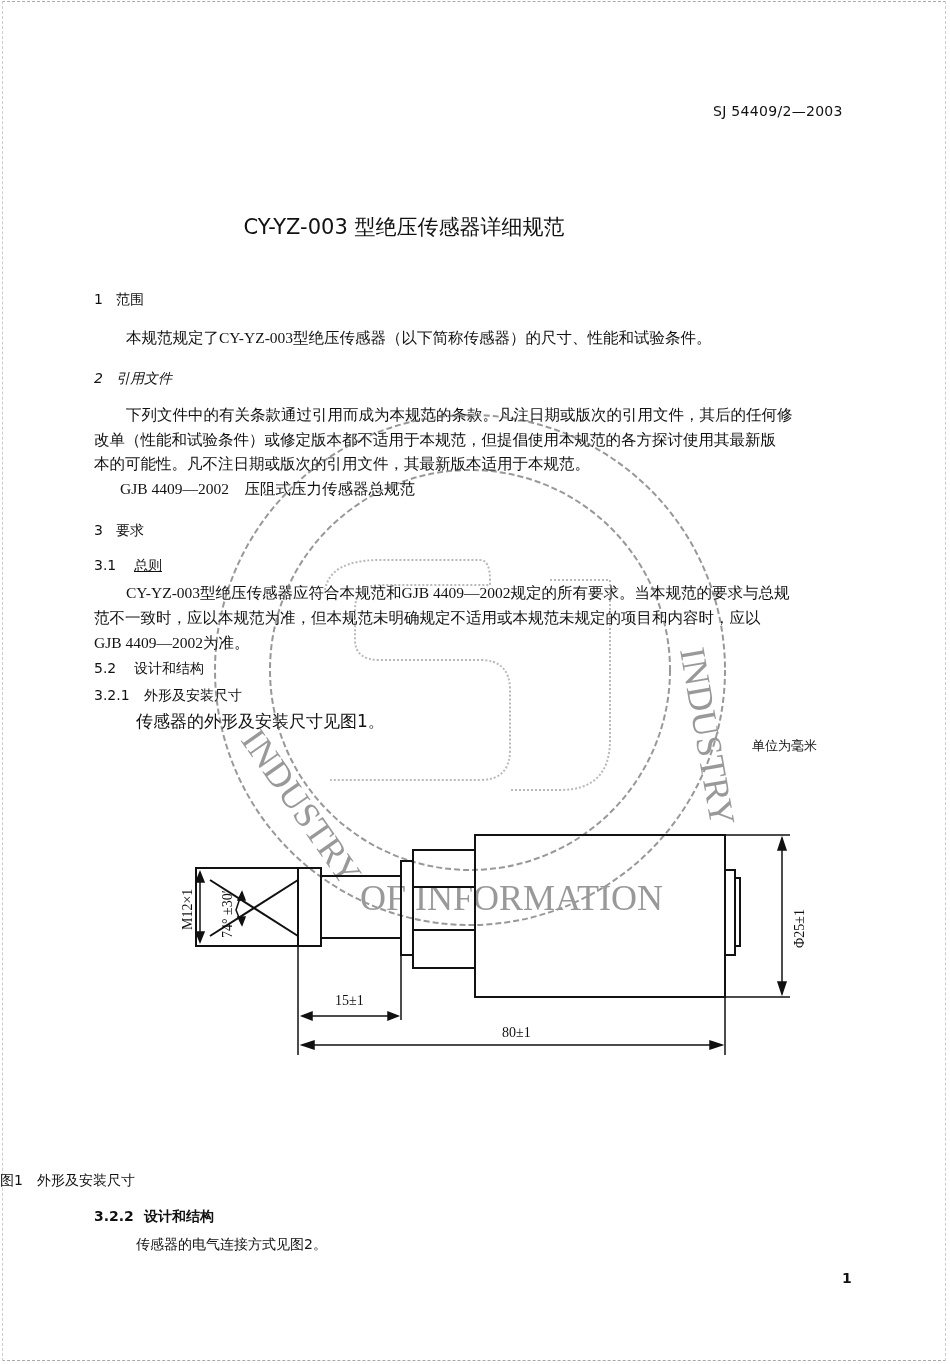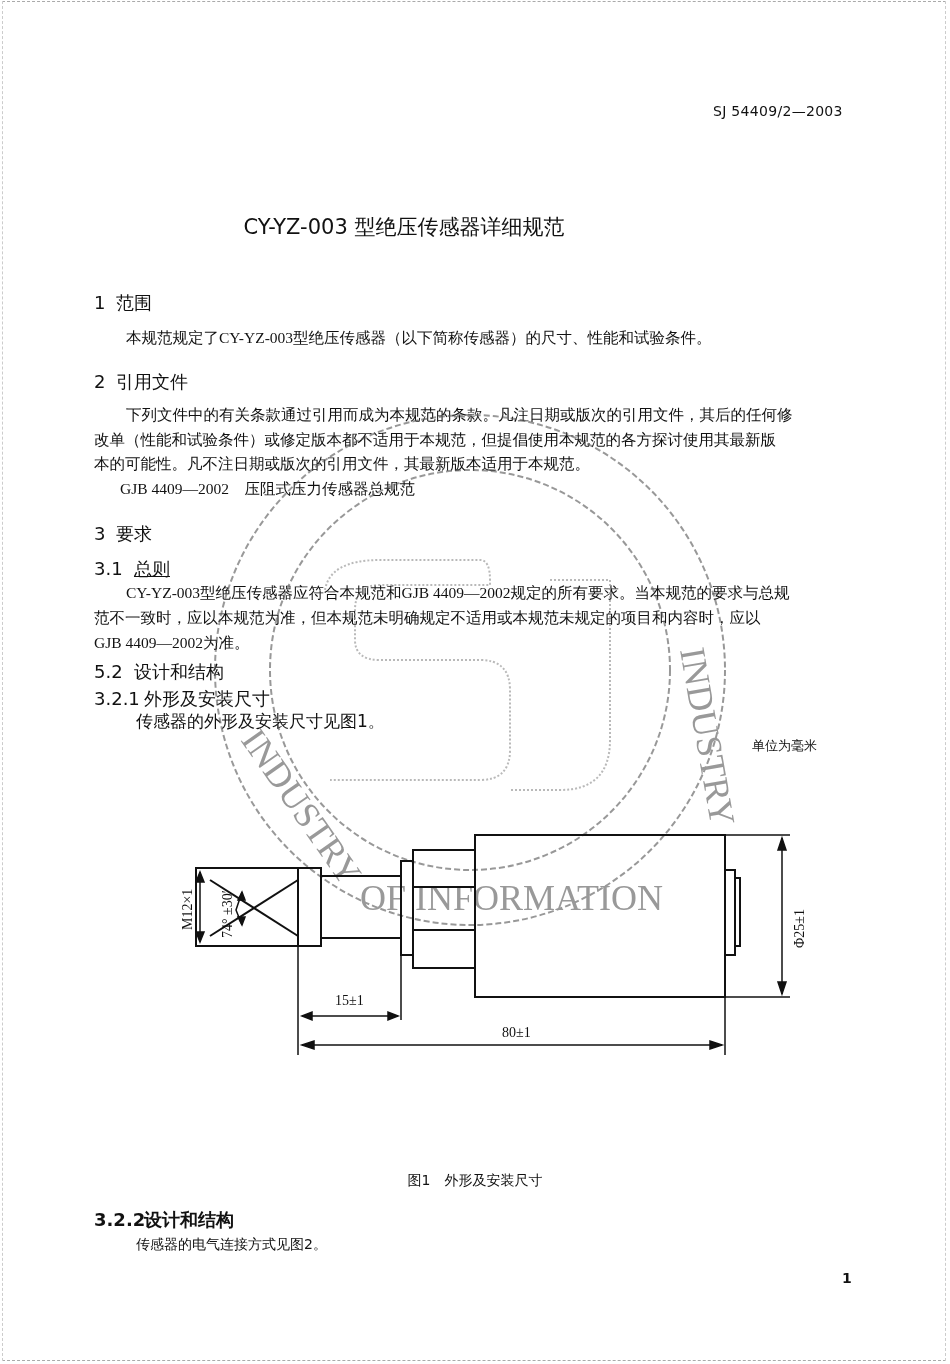--- a/index.html
+++ b/index.html
@@ -4,46 +4,46 @@
 <style>
   html, body { margin: 0; padding: 0; background: #ffffff; }
   body { width: 950px; height: 1364px; position: relative; overflow: hidden;
          font-family: "Liberation Serif", "DejaVu Serif", serif; color: #111; }
   .page-border { position: absolute; left: 2px; top: 1px; width: 944px; height: 1360px;
                  border-top: 1px dashed #aaa; border-bottom: 1px dashed #aaa;
                  border-left: 1px dashed #ccc; border-right: 1px dashed #ccc; box-sizing: border-box; }
   .abs { position: absolute; white-space: nowrap; }
   .std-no { left: 713px; top: 103px; font-family: "DejaVu Sans", sans-serif; font-size: 14px; letter-spacing: 0.3px; }
   .title { left: 0; width: 808px; top: 213px; text-align: center; font-family: "DejaVu Sans", sans-serif; font-size: 21px; }
-  .h1 { font-family: "DejaVu Sans", sans-serif; font-size: 18px; }
+  .h1 { font-family: "DejaVu Sans", sans-serif; font-size: 14px; }
   .h1 .num { display: inline-block; width: 22px; }
   .h2 .num { display: inline-block; width: 40px; }
   .h3 .num { display: inline-block; width: 50px; }
   .para { font-size: 15.5px; line-height: 22px; }
   .bold { font-weight: bold; }
   .sans { font-family: "DejaVu Sans", sans-serif; }
   .watermark { position: absolute; left: 180px; top: 410px; opacity: 0.85; pointer-events: none; }
   .drawing { position: absolute; left: 170px; top: 820px; }
-  .caption { left: 0; width: 950px; top: 1172px; text-align: center; font-family: "DejaVu Sans", sans-serif; font-size: 14px; }
+  .caption { left: 0; width: 950px; top: 1172px; font-family: "DejaVu Sans", sans-serif; font-size: 14px; }
   .page-no { left: 842px; top: 1270px; font-family: "DejaVu Sans", sans-serif; font-size: 14px; font-weight: bold; }
 </style>
 </head>
 <body>
 
 <div class="page-border"></div>
 
 <div class="abs std-no">SJ 54409/2—2003</div>
 <div class="abs title">CY-YZ-003 型绝压传感器详细规范</div>
 
 <div class="abs h1" style="left:94px; top:291px;">
   <span class="num">1</span><span>范围</span>
 </div>
 <div class="abs para" style="left:126px; top:327px;">本规范规定了CY-YZ-003型绝压传感器（以下简称传感器）的尺寸、性能和试验条件。</div>
 
-<div class="abs h1" style="left:94px; top:370px;">
+<div class="abs h1" style="left:94px; top:370px;font-style:italic;">
   <span class="num">2</span><span>引用文件</span>
 </div>
 <div class="abs para" style="left:126px; top:404px;">下列文件中的有关条款通过引用而成为本规范的条款。凡注日期或版次的引用文件，其后的任何修</div>
 <div class="abs para" style="left:94px; top:429px;">改单（性能和试验条件）或修定版本都不适用于本规范，但提倡使用本规范的各方探讨使用其最新版</div>
 <div class="abs para" style="left:94px; top:453px;">本的可能性。凡不注日期或版次的引用文件，其最新版本适用于本规范。</div>
 <div class="abs para" style="left:120px; top:478px;">GJB 4409—2002　压阻式压力传感器总规范</div>
 
 <div class="abs h1" style="left:94px; top:522px;">
   <span class="num">3</span><span>要求</span>
 </div>

